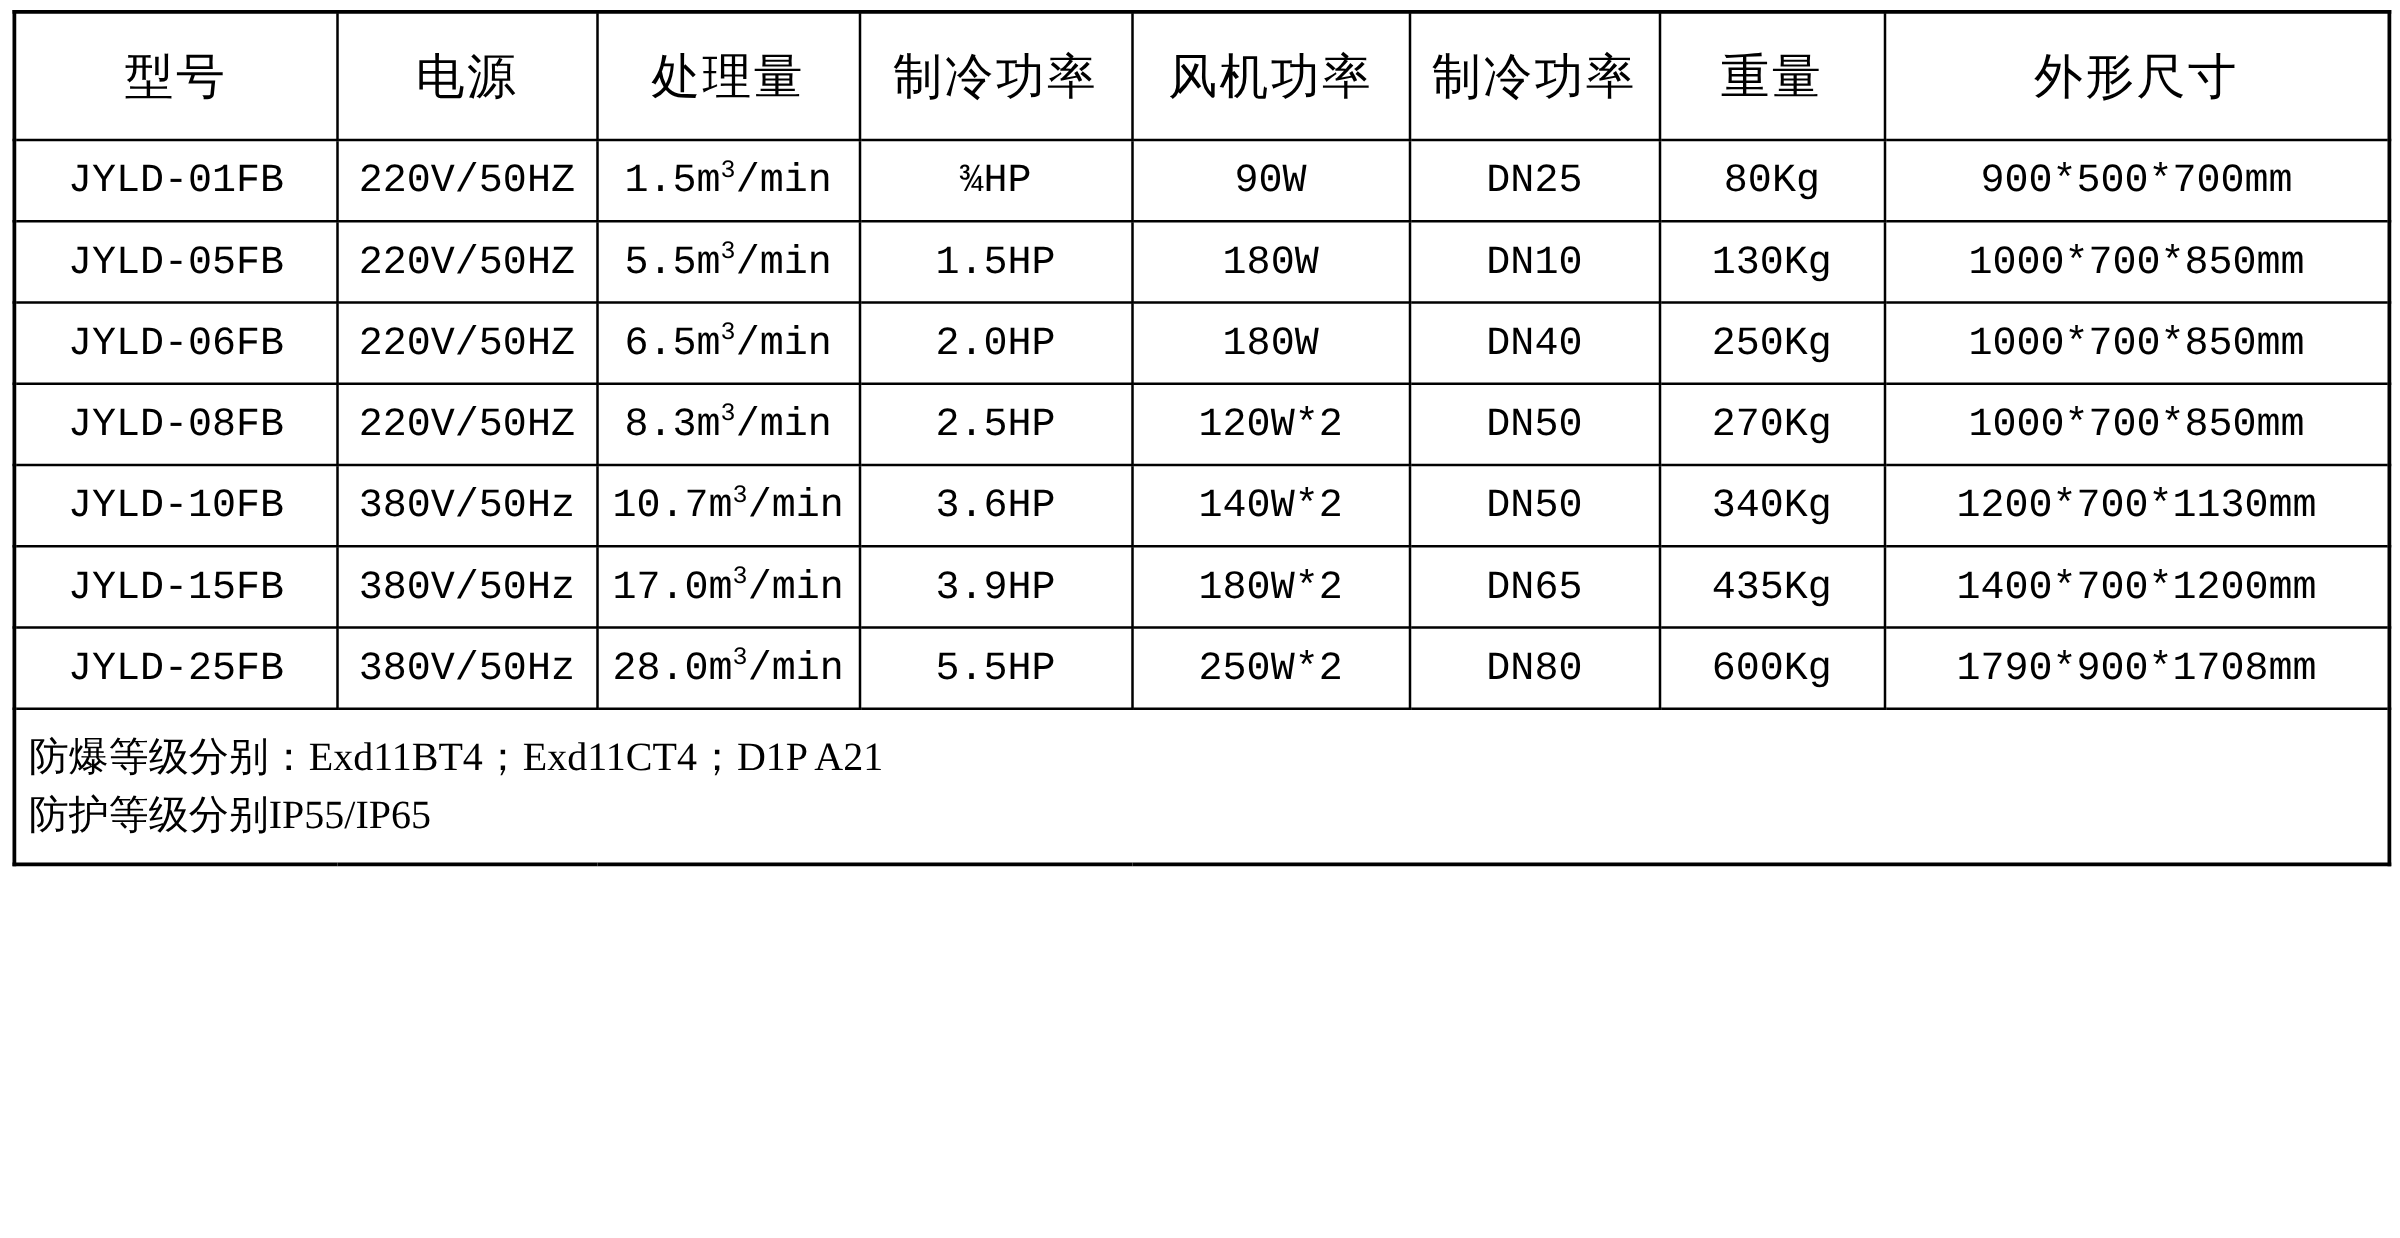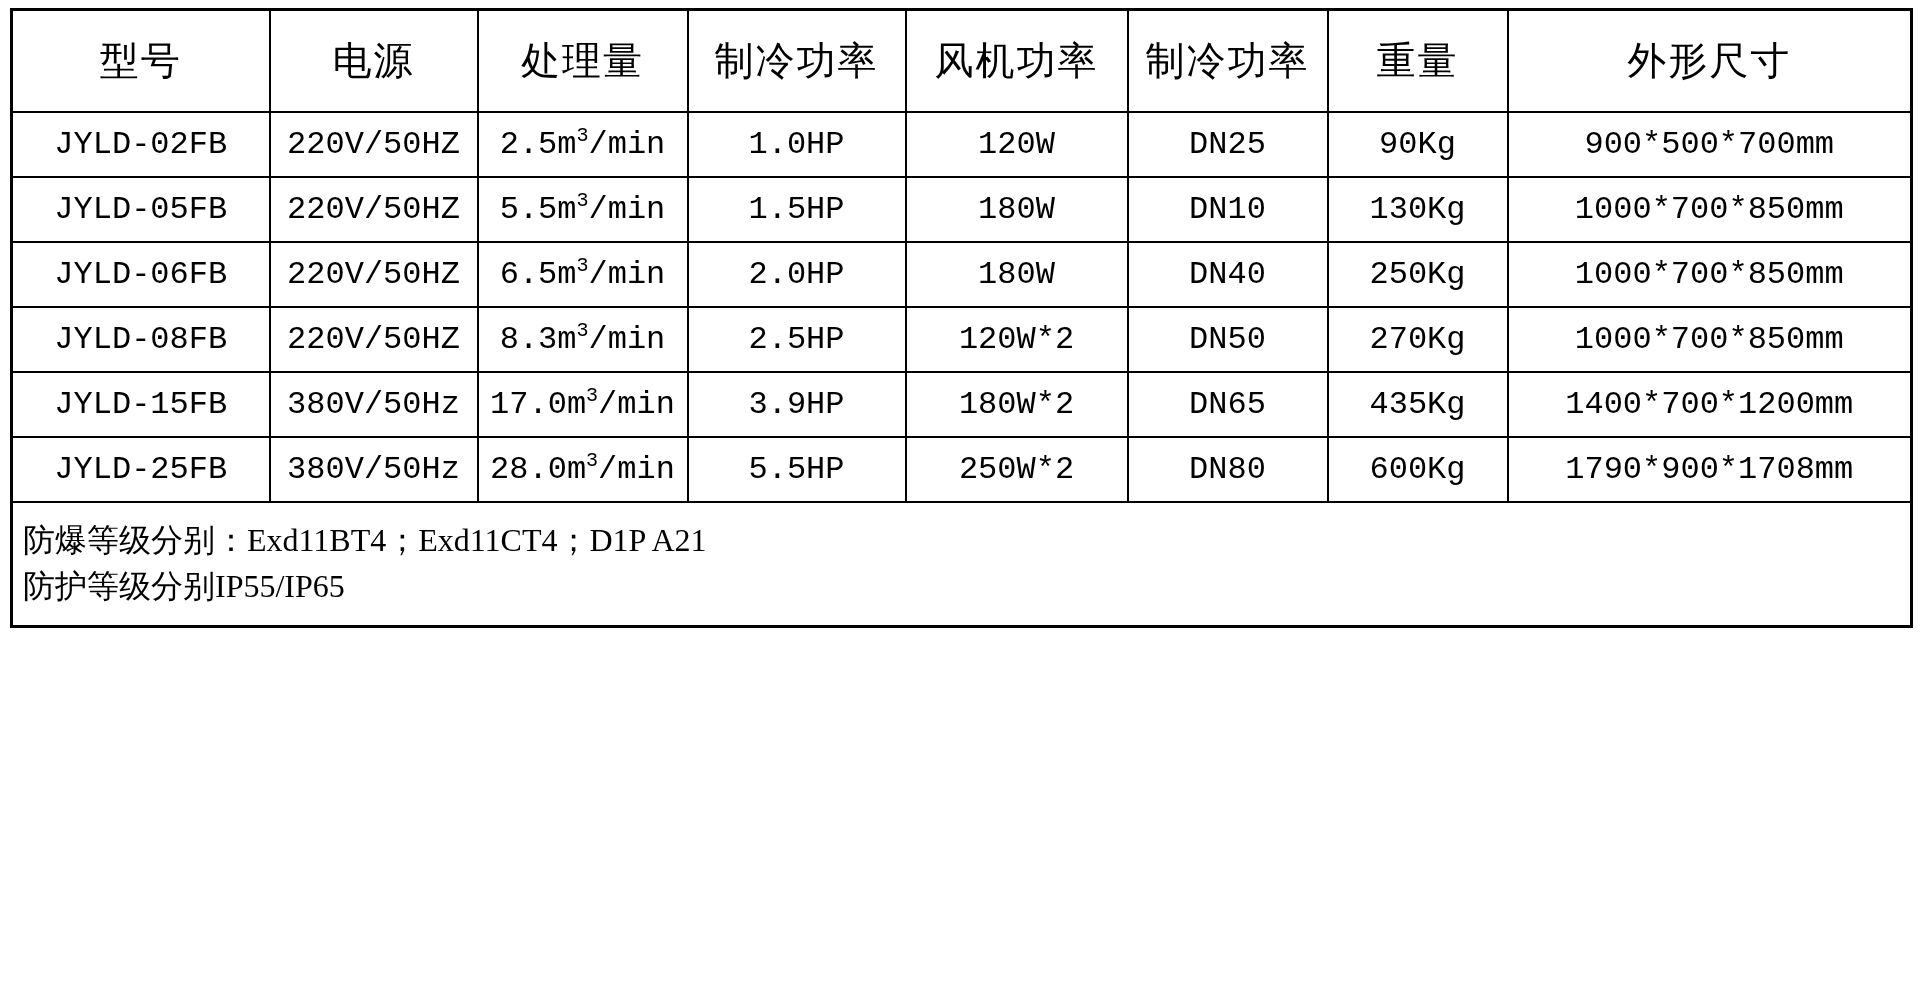--- a/index.html
+++ b/index.html
@@ -97,31 +97,31 @@
         <th>处理量</th>
         <th>制冷功率</th>
         <th>风机功率</th>
         <th>制冷功率</th>
         <th>重量</th>
         <th>外形尺寸</th>
       </tr>
     </thead>
     <tbody>
 
-
       <tr>
-        <td>JYLD-02FB</td>
+        <td>JYLD-01FB</td>
         <td>220V/50HZ</td>
-        <td><span>2.5</span><span>m</span><span class="sup">3</span><span>/min</span></td>
-        <td>1.0HP</td>
-        <td>120W</td>
+        <td><span>1.5</span><span>m</span><span class="sup">3</span><span>/min</span></td>
+        <td>¾HP</td>
+        <td>90W</td>
         <td>DN25</td>
-        <td>90Kg</td>
+        <td>80Kg</td>
         <td>900*500*700mm</td>
       </tr>
+
 
 
       <tr>
         <td>JYLD-05FB</td>
         <td>220V/50HZ</td>
         <td><span>5.5</span><span>m</span><span class="sup">3</span><span>/min</span></td>
         <td>1.5HP</td>
         <td>180W</td>
         <td>DN10</td>
         <td>130Kg</td>
@@ -143,20 +143,30 @@
         <td>JYLD-08FB</td>
         <td>220V/50HZ</td>
         <td><span>8.3</span><span>m</span><span class="sup">3</span><span>/min</span></td>
         <td>2.5HP</td>
         <td>120W*2</td>
         <td>DN50</td>
         <td>270Kg</td>
         <td>1000*700*850mm</td>
       </tr>
 
+      <tr>
+        <td>JYLD-10FB</td>
+        <td>380V/50Hz</td>
+        <td><span>10.7</span><span>m</span><span class="sup">3</span><span>/min</span></td>
+        <td>3.6HP</td>
+        <td>140W*2</td>
+        <td>DN50</td>
+        <td>340Kg</td>
+        <td>1200*700*1130mm</td>
+      </tr>
 
 
       <tr>
         <td>JYLD-15FB</td>
         <td>380V/50Hz</td>
         <td><span>17.0</span><span>m</span><span class="sup">3</span><span>/min</span></td>
         <td>3.9HP</td>
         <td>180W*2</td>
         <td>DN65</td>
         <td>435Kg</td>

